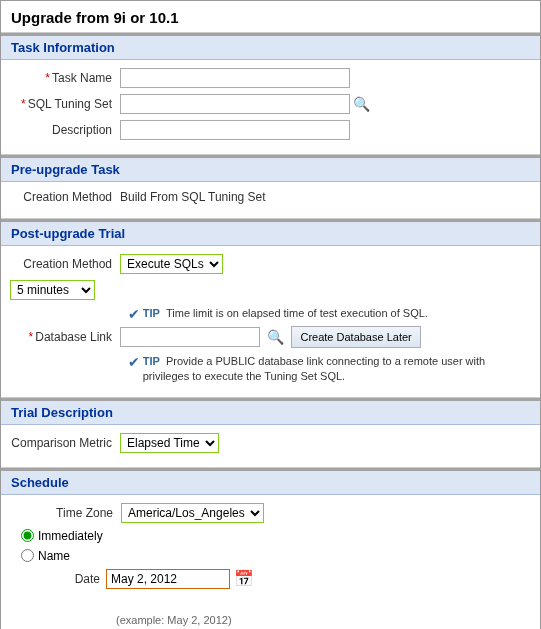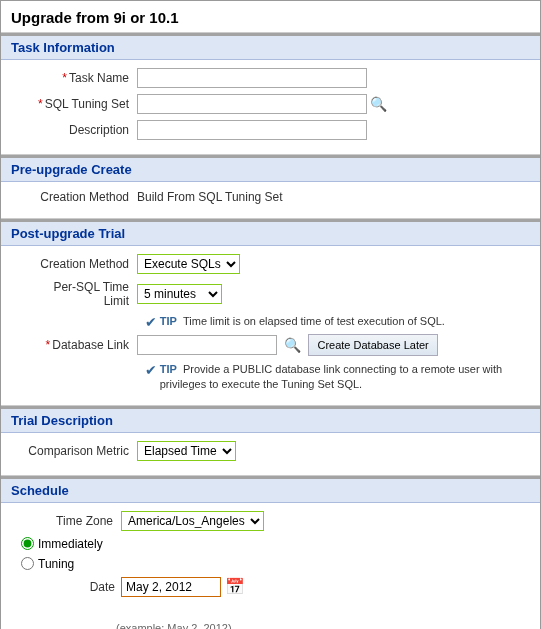--- a/index.html
+++ b/index.html
@@ -25,21 +25,21 @@
     .section-header {
       background: #dce6f4;
       padding: 4px 10px;
       font-size: 13px;
       font-weight: bold;
       color: #003399;
       border-top: 3px solid #a3a3a3;
       border-bottom: 1px solid #aabbdd;
     }
     .section-body {
-      padding: 8px 26px;
+      padding: 8px 9px;
       background: #fff;
     }
     .form-row {
       display: flex;
       align-items: center;
       margin-bottom: 6px;
     }
     .form-label {
       text-align: right;
       width: 110px;
@@ -126,28 +126,27 @@
       display: flex;
       align-items: center;
       margin-bottom: 4px;
     }
     .date-label {
       width: 35px;
       text-align: right;
       padding-right: 6px;
       color: #333;
       font-size: 12px;
-      margin-left: 15px;
     }
     .date-input {
       border: 1px solid #cc6600;
       padding: 2px 4px;
       font-size: 12px;
       height: 20px;
-      width: 100px;
+      width: 124px;
     }
     .cal-icon {
       font-size: 16px;
       color: #555;
       cursor: pointer;
       margin-left: 4px;
     }
     .date-hint {
       font-size: 11px;
       color: #666;
@@ -225,40 +224,39 @@
       <button class="search-icon-btn">🔍</button>
     </div>
     <div class="form-row">
       <div class="form-label">Description</div>
       <input type="text" class="form-input form-input-wide" style="">
     </div>
   </div>
 
   <hr class="sep-line">
 
-  <div class="section-header">Pre-upgrade Create</div>
+  <div class="section-header">Pre-upgrade Task</div>
   <div class="section-body">
     <div class="form-row">
       <div class="form-label">Creation Method</div>
       <span class="static-value">Build From SQL Tuning Set</span>
     </div>
   </div>
 
   <hr class="sep-line">
 
   <div class="section-header">Post-upgrade Trial</div>
   <div class="section-body">
     <div class="form-row">
       <div class="form-label">Creation Method</div>
       <select class="form-select">
         <option>Execute SQLs</option>
       </select>
     </div>
     <div class="form-row">
-      <div class="form-label">Per-SQL Time Limit</div>
       <select class="form-select">
         <option>5 minutes</option>
         <option>10 minutes</option>
         <option>15 minutes</option>
         <option>30 minutes</option>
         <option>1 hour</option>
       </select>
     </div>
     <div class="tip-check-row">
       <span class="check-icon">✔</span>
@@ -312,21 +310,21 @@
         <option>America/New_York</option>
         <option>UTC</option>
       </select>
     </div>
     <div class="radio-row">
       <input type="radio" name="schedule_type" id="immediately" checked="" style="accent-color: rgb(0, 153, 0);">
       <label for="immediately">Immediately</label>
     </div>
     <div class="radio-row">
       <input type="radio" name="schedule_type" id="later" style="">
-      <label for="later">Tuning</label>
+      <label for="later">Name</label>
     </div>
     <div class="date-time-area">
       <div class="date-row">
         <div class="date-label">Date</div>
         <input type="text" class="date-input" value="May 2, 2012" style="">
         <span class="cal-icon">📅</span>
       </div>
       <div style="margin-left:41px; margin-bottom:4px;margin-top:24px;">
         <span class="date-hint">(example: May 2, 2012)</span>
       </div>

